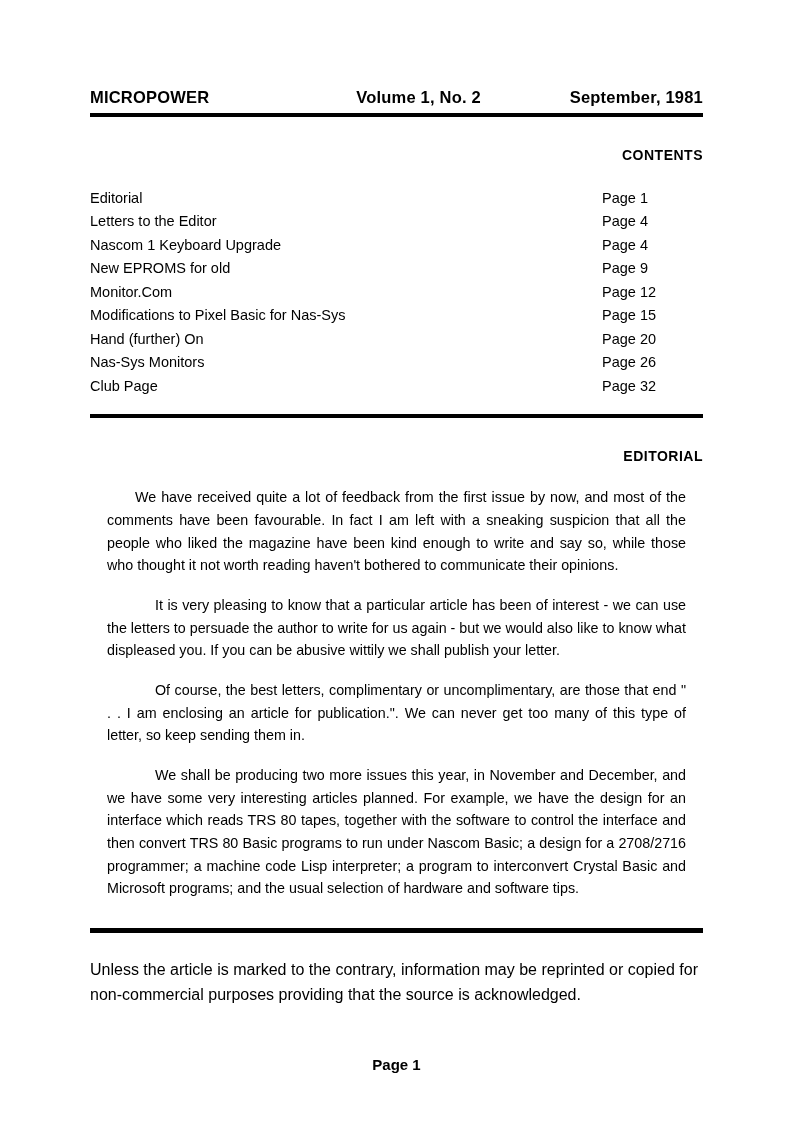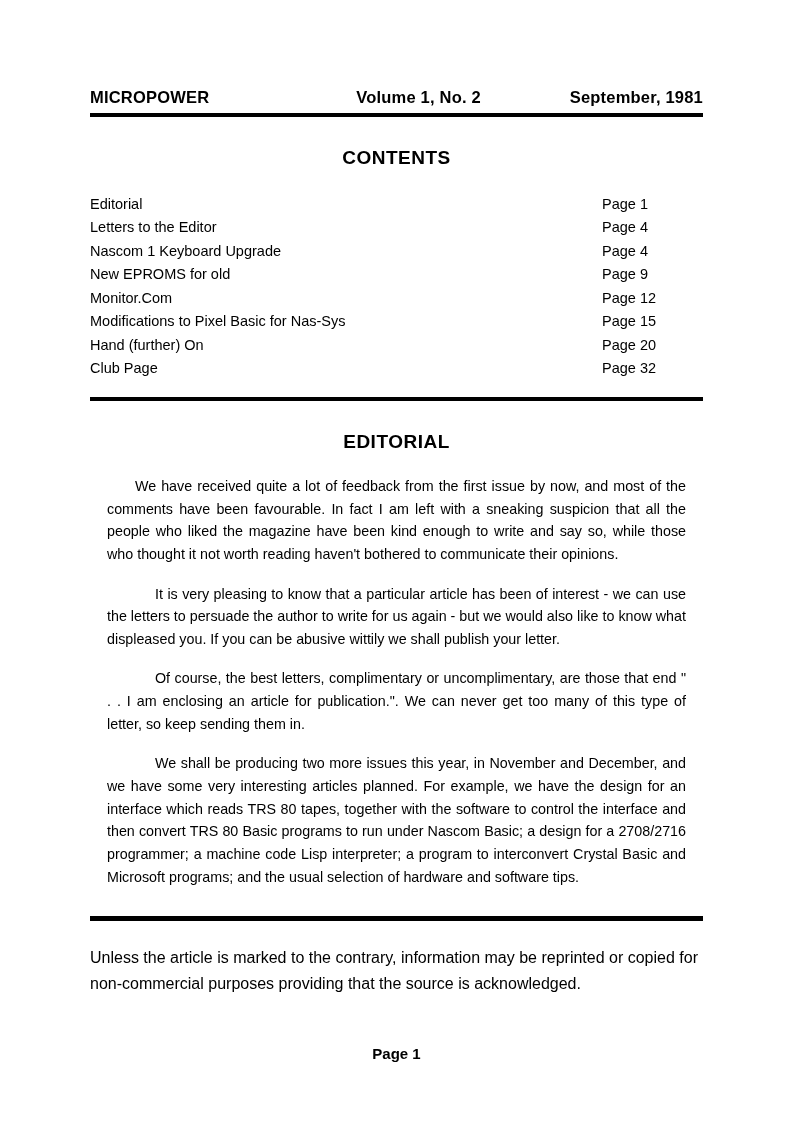--- a/index.html
+++ b/index.html
@@ -33,22 +33,22 @@
   }
   .masthead .m-left { flex: 0 0 auto; }
   .masthead .m-mid { flex: 0 0 auto; margin-left: 58px; }
   .masthead .m-right { flex: 0 0 auto; }
   .rule-thick {
     height: 4px;
     background: #000;
     margin-top: 6px;
   }
   .section-title {
-    text-align: center;
-    font-size: 19px;
+    text-align: right;
+    font-size: 14px;
     font-weight: bold;
     letter-spacing: 0.5px;
   }
   .contents-title { margin-top: 30px; }
   .contents-list {
     margin-top: 24px;
     font-size: 14.5px;
     line-height: 1.62;
   }
   .contents-row {
@@ -125,20 +125,24 @@
     </div>
     <div class="contents-row">
       <div class="c-title">Modifications to Pixel Basic for Nas-Sys</div>
       <div class="c-page">Page 15</div>
     </div>
     <div class="contents-row">
       <div class="c-title">Hand (further) On</div>
       <div class="c-page">Page 20</div>
     </div>
     <div class="contents-row">
+      <div class="c-title">Nas-Sys Monitors</div>
+      <div class="c-page">Page 26</div>
+    </div>
+    <div class="contents-row">
       <div class="c-title">Club Page</div>
       <div class="c-page">Page 32</div>
     </div>
   </div>
 
   <div class="contents-rule-wrap">
     <div class="rule-thick"></div>
   </div>
 
   <div class="section-title editorial-title">EDITORIAL</div>

